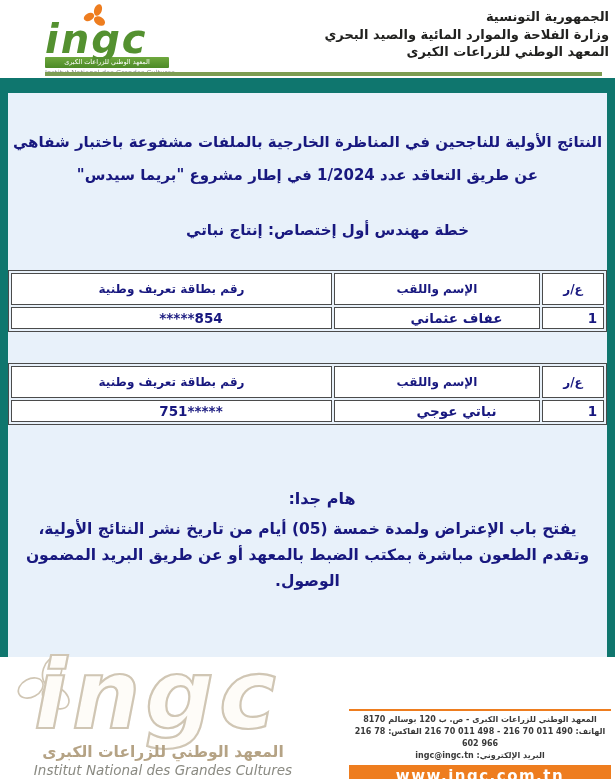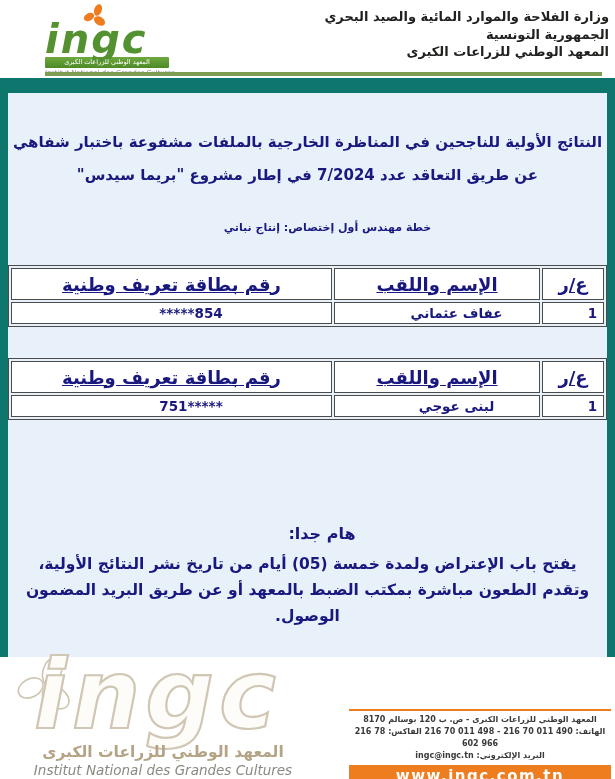--- a/index.html
+++ b/index.html
@@ -21,33 +21,33 @@
               font-size:13px; font-weight:bold; color:#21211f; line-height:17.5px; }
   .header-rule { position:absolute; left:45px; right:13px; top:72px; height:3.5px;
                  background:#7d9d52; }
 
   
   .panel { position:absolute; left:8px; top:93px; width:599px; height:564px;
            background:#e8f1fa; direction:rtl; color:#18187f; font-weight:bold;
            text-align:center; }
   .title-1 { padding-top:40px; font-size:15px; }
   .title-2 { margin-top:15px; font-size:15px; }
-  .section-title { font-size:11px;padding-left:40px; }
+  .section-title { font-size:15px;padding-left:40px; }
   .st-1 { margin-top:37px; }
   .st-2 { margin-top:50px; }
   table.results { width:100%; border-collapse:separate; border-spacing:2px;
                   border:1.5px solid #4b4b4b; margin-top:31px; }
   table.results th, table.results td { background:#fff; border:1.5px solid #4b4b4b;
                   color:#18187f; font-weight:bold; text-align:center; padding:0 4px; }
-  table.results th { height:32px; font-size:18px;text-decoration:underline; }
+  table.results th { height:32px; font-size:12px; }
   table.results td { height:22px; font-size:13.5px;padding-left:43px; }
   .col-rank { width:62px;margin-left:32px; }
   .col-name { width:206px; }
   .ltr-cell { direction:ltr; }
-  .imp-title { margin-top:104px; font-size:16px;padding-left:29px; }
+  .imp-title { margin-top:64px; font-size:16px;padding-left:29px; }
   .imp-body { margin:8px auto 0; max-width:572px; font-size:15.5px; line-height:26px;text-align:center; }
 
   
   .footer { position:absolute; left:0; top:657px; width:615px; height:122px; background:#fff; }
   .f-logo { position:absolute; left:4px; top:0; width:330px; height:122px; }
   .f-wheat { position:absolute; left:12px; top:0; width:58px; height:62px; }
   .f-name { position:absolute; left:30px; top:-12px; font-size:96px; font-weight:bold;
             font-style:italic; letter-spacing:5px; color:#fefcf8;
             -webkit-text-stroke:2.2px #d0c6b4; line-height:100px; }
   .f-ar { position:absolute; left:4px; bottom:18px; width:310px; text-align:center;
@@ -75,30 +75,30 @@
           <ellipse cx="15" cy="6" rx="3.8" ry="6" transform="rotate(18 15 6)" fill="#ee7d1f"></ellipse>
           <ellipse cx="6" cy="13" rx="5.5" ry="3.8" transform="rotate(-28 6 13)" fill="#ee7d1f"></ellipse>
           <ellipse cx="16.5" cy="17" rx="6" ry="4.2" transform="rotate(32 16.5 17)" fill="#ee7d1f"></ellipse>
         </svg>
       </span>
       <div class="logo-name">ingc</div>
       <div class="logo-banner">المعهد الوطني للزراعات الكبرى</div>
       <div class="logo-fr">Institut National des Grandes Cultures</div>
     </div>
     <div class="ministry">
+      <div>الجمهورية التونسية</div>
       <div>وزارة الفلاحة والموارد المائية والصيد البحري</div>
-      <div>الجمهورية التونسية</div>
       <div>المعهد الوطني للزراعات الكبرى</div>
     </div>
     <div class="header-rule"></div>
   </div>
 
   <div class="panel">
     <div class="title-1">النتائج الأولية للناجحين في المناظرة الخارجية بالملفات مشفوعة باختبار شفاهي</div>
-    <div class="title-2">عن طريق التعاقد عدد 7/2024 في إطار مشروع "بريما سيدس"</div>
+    <div class="title-2">عن طريق التعاقد عدد 1/2024 في إطار مشروع "بريما سيدس"</div>
 
     <div class="section-title st-1">خطة مهندس أول إختصاص: إنتاج نباتي</div>
     <table class="results">
       <thead>
         <tr>
           <th class="col-rank">ع/ر</th>
           <th class="col-name">الإسم واللقب</th>
           <th>رقم بطاقة تعريف وطنية</th>
         </tr>
       </thead>
@@ -115,21 +115,21 @@
       <thead>
         <tr>
           <th class="col-rank">ع/ر</th>
           <th class="col-name">الإسم واللقب</th>
           <th>رقم بطاقة تعريف وطنية</th>
         </tr>
       </thead>
       <tbody>
         <tr>
           <td>1</td>
-          <td>لبنى عوجي</td>
+          <td>نباتي عوجي</td>
           <td class="ltr-cell">751*****</td>
         </tr>
       </tbody>
     </table>
 
     <div class="imp-title">هام جدا:</div>
     <div class="imp-body">يفتح باب الإعتراض ولمدة خمسة (05) أيام من تاريخ نشر النتائج الأولية، وتقدم الطعون مباشرة بمكتب الضبط بالمعهد أو عن طريق البريد المضمون الوصول.</div>
   </div>
 
   <div class="footer">

